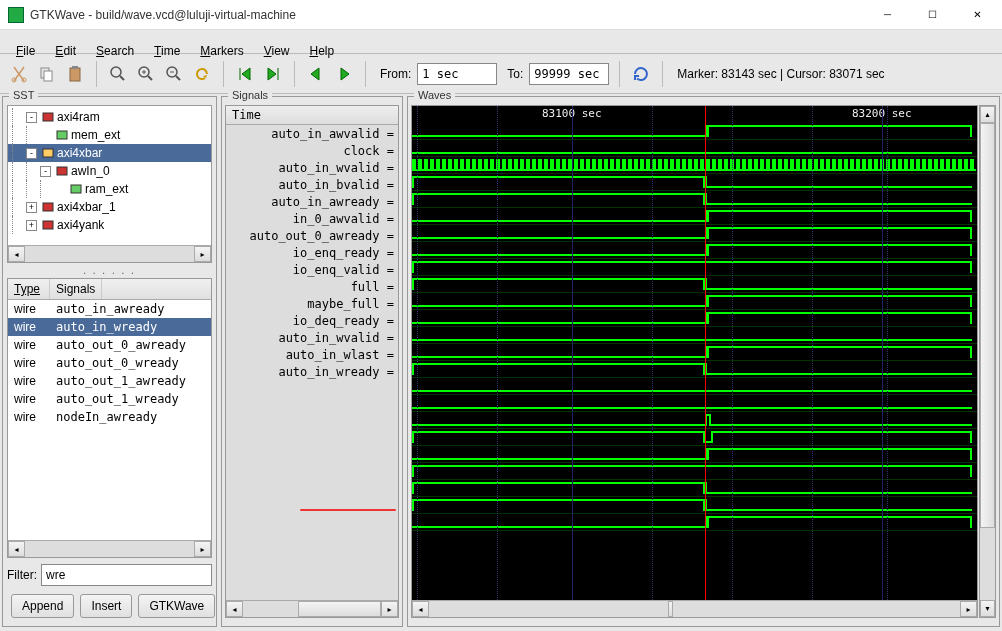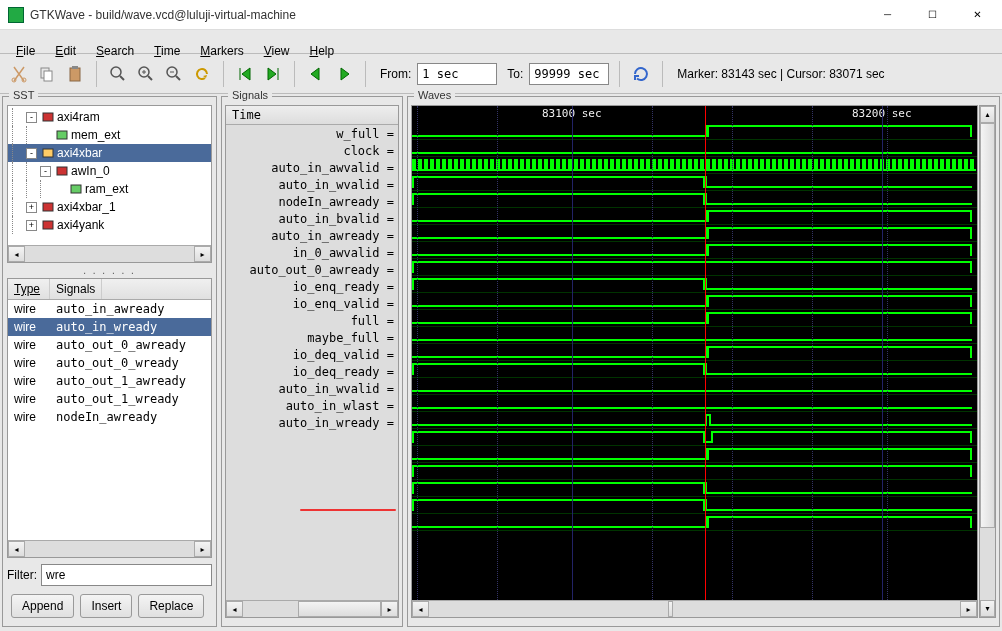--- a/index.html
+++ b/index.html
@@ -319,43 +319,40 @@
         <div class="arr">▸</div>
       </div>
     </div>
     <div class="filter-row">
       <label>Filter:</label>
       <input value="wre" style="">
     </div>
     <div class="btn-row">
       <button class="btn">Append</button>
       <button class="btn">Insert</button>
-      <button class="btn">Replace</button>
+      <button class="btn">GTKWave</button>
     </div>
   </div>
 
   <div class="panel signals-panel">
     <div class="panel-label">Signals</div>
     <div class="signals-body" style="position: relative;">
       <div class="time-head">Time</div>
       <div class="sig-list" id="siglist">
-          <div class="sig-item">w_full =</div>
+          <div class="sig-item">auto_in_awvalid =</div>
           <div class="sig-item">clock =</div>
-          <div class="sig-item">auto_in_awvalid =</div>
           <div class="sig-item">auto_in_wvalid =</div>
-          <div class="sig-item">nodeIn_awready =</div>
           <div class="sig-item">auto_in_bvalid =</div>
           <div class="sig-item">auto_in_awready =</div>
           <div class="sig-item">in_0_awvalid =</div>
           <div class="sig-item">auto_out_0_awready =</div>
           <div class="sig-item">io_enq_ready =</div>
           <div class="sig-item">io_enq_valid =</div>
           <div class="sig-item">full =</div>
           <div class="sig-item">maybe_full =</div>
-          <div class="sig-item">io_deq_valid =</div>
           <div class="sig-item">io_deq_ready =</div>
           <div class="sig-item">auto_in_wvalid =</div>
           <div class="sig-item">auto_in_wlast =</div>
           <div class="sig-item">auto_in_wready =</div>
         </div>
       <div class="sig-hscroll2">
         <div class="arr">◂</div>
         <div class="track">
             <div class="thumb"></div>
           </div>

